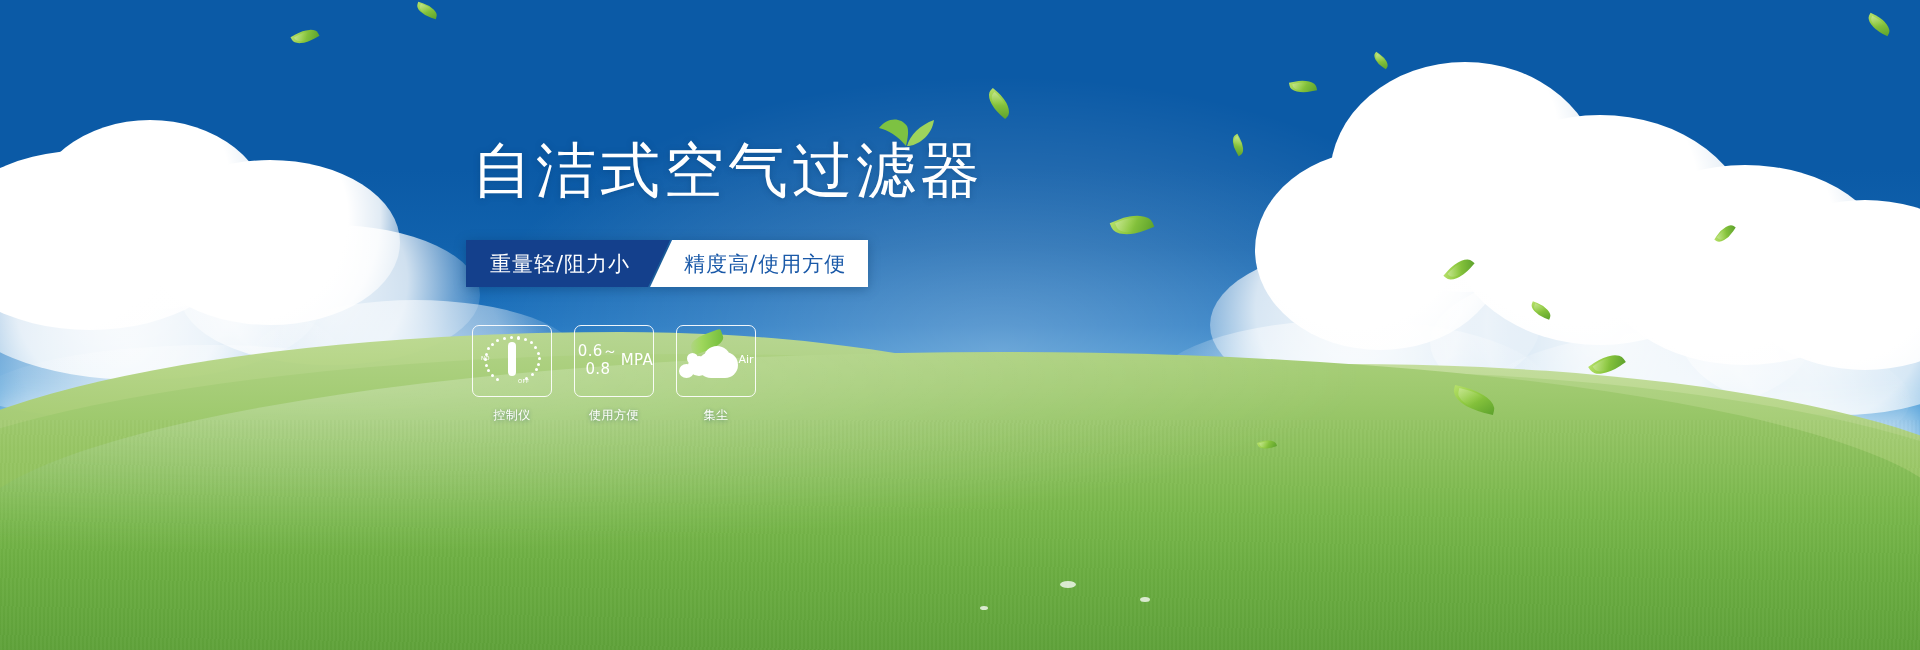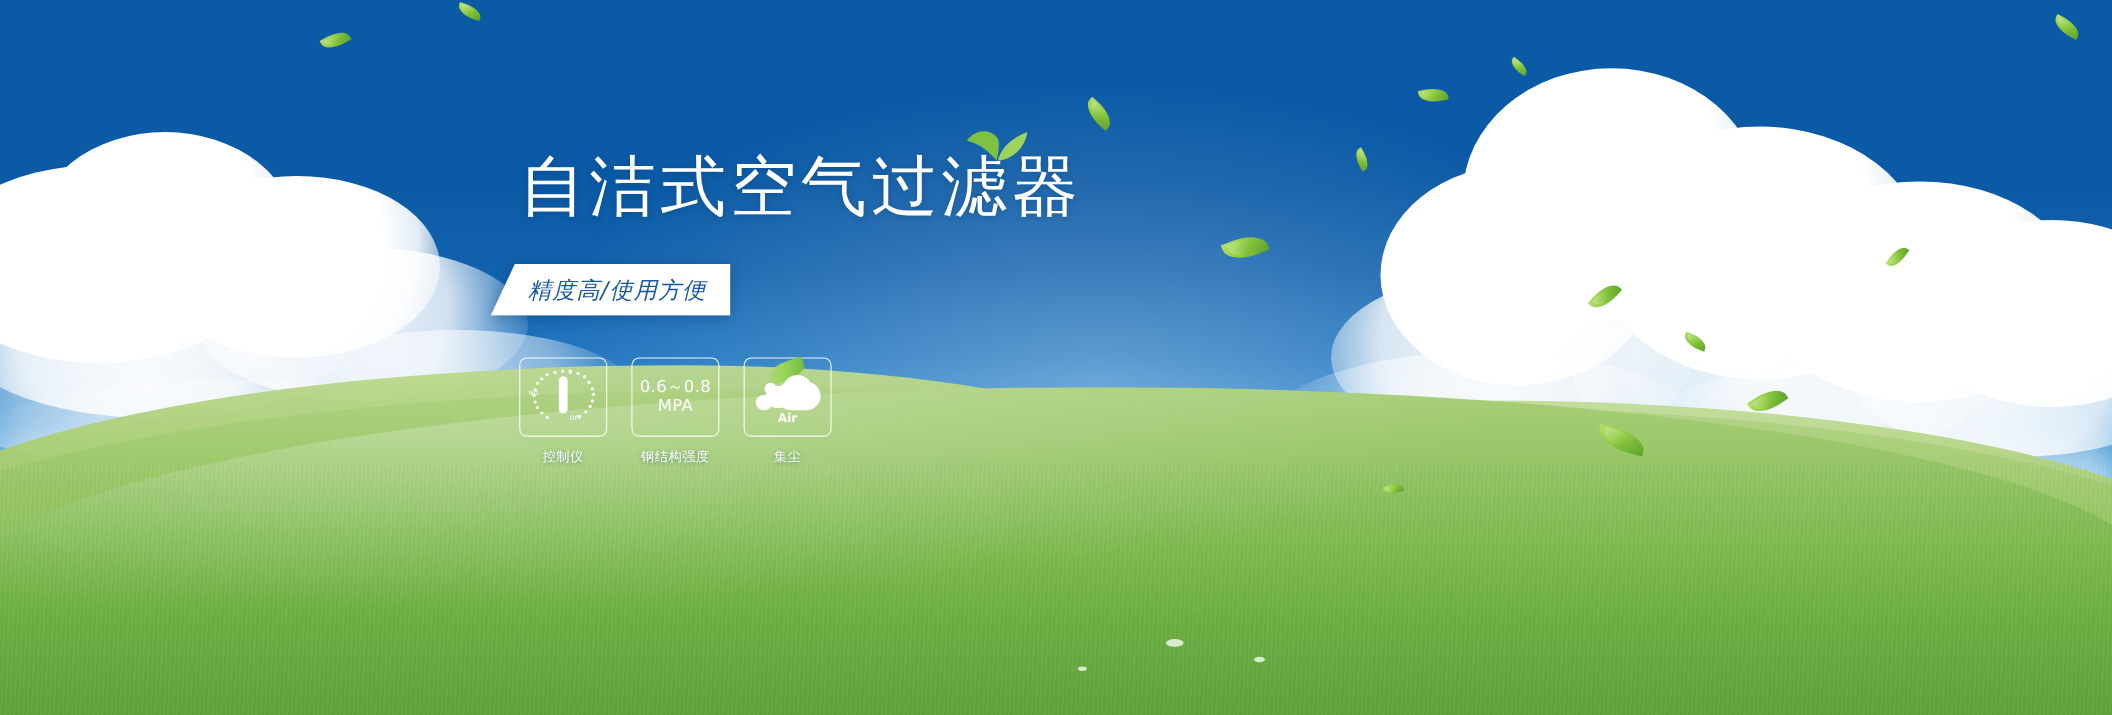--- a/index.html
+++ b/index.html
@@ -132,33 +132,32 @@
     background:#14408c; color:#ffffff;
     padding:0 26px 0 24px;
     clip-path:polygon(0 0, 100% 0, calc(100% - 22px) 100%, 0 100%);
     padding-right:40px;
   }
   .badge.light{
     background:#ffffff; color:#1a59a8;
     margin-left:-20px;
     padding:0 22px 0 34px;
     clip-path:polygon(22px 0, 100% 0, 100% 100%, 0 100%);
-    font-style:italic;
   }
   
   .features{
     position:absolute; left:434px; top:325px;
     display:flex; gap:22px;
   }
   .feature{ width:80px; display:flex; flex-direction:column; align-items:center; }
   .fbox{
     width:80px; height:72px;
     border:1.6px solid rgba(255,255,255,.92);
     border-radius:7px;
-    display:flex; flex-direction:column; align-items:center; justify-content:center;
+    display:flex; flex-direction:row; align-items:center; justify-content:center;
     color:#fff;
     position:relative;
   }
   .fbox .txt{
     font-family:"DejaVu Sans","Liberation Sans", sans-serif;
     font-size:15px; line-height:1.18; text-align:center; color:#fff; letter-spacing:.3px;
   }
   .fbox .txt.sm{ font-size:14px; }
   .fcap{
     margin-top:10px;
@@ -193,21 +192,21 @@
   .cloudicon .c4{ position:absolute; left:1px; bottom:4px; width:15px; height:14px; background:#fff; border-radius:50%; }
   .cloudicon .c5{ position:absolute; left:9px; bottom:18px; width:11px; height:11px; background:#fff; border-radius:50%; }
   .cloudicon .swoosh{
     position:absolute; left:12px; top:-6px; width:34px; height:16px;
     background:linear-gradient(110deg, rgba(154,214,86,0) 0%, #9fd75c 35%, #6fbb38 100%);
     border-radius:50% 10% 50% 10%;
     transform:rotate(-20deg);
   }
   .airlab{
     font-family:"DejaVu Sans","Liberation Sans",sans-serif;
-    font-size:11px; color:#fff; margin-top:-3px;font-weight:bold;
+    font-size:11px; color:#fff; margin-top:-3px;
   }
 </style>
 </head>
 <body>
 
 <div id="banner">
 
   <div class="sky"></div>
   <div class="sunglow"></div>
 
@@ -278,20 +277,21 @@
   <div class="content">
 
     <svg class="titleleaf" width="62" height="40" viewBox="0 0 62 40">
       <path d="M30 38 C22 28 12 22 3 20 C10 10 24 8 31 18 C33 22 32 30 30 38 Z" fill="#7dc242"></path>
       <path d="M31 38 C34 27 44 17 58 12 C56 26 45 36 33 38 Z" fill="#9ed45c"></path>
     </svg>
 
     <div class="title">自洁式空气过滤器</div>
 
     <div class="badges">
+      <div class="badge dark">重量轻/阻力小</div>
       <div class="badge light">精度高/使用方便</div>
     </div>
 
     <div class="features">
 
       <div class="feature">
         <div class="fbox">
           <div class="gauge">
             <div class="bar"></div>
             <div class="dot" style="left:28px; top:3px;"></div>
@@ -320,21 +320,21 @@
           </div>
         </div>
         <div class="fcap">控制仪</div>
       </div>
 
       <div class="feature">
         <div class="fbox">
           <div class="txt">0.6～0.8</div>
           <div class="txt">MPA</div>
         </div>
-        <div class="fcap">钢结构强度</div>
+        <div class="fcap">使用方便</div>
       </div>
 
 
 
       <div class="feature">
         <div class="fbox">
           <div class="cloudicon">
             <div class="swoosh"></div>
             <div class="c1"></div>
               <div class="c2"></div>

